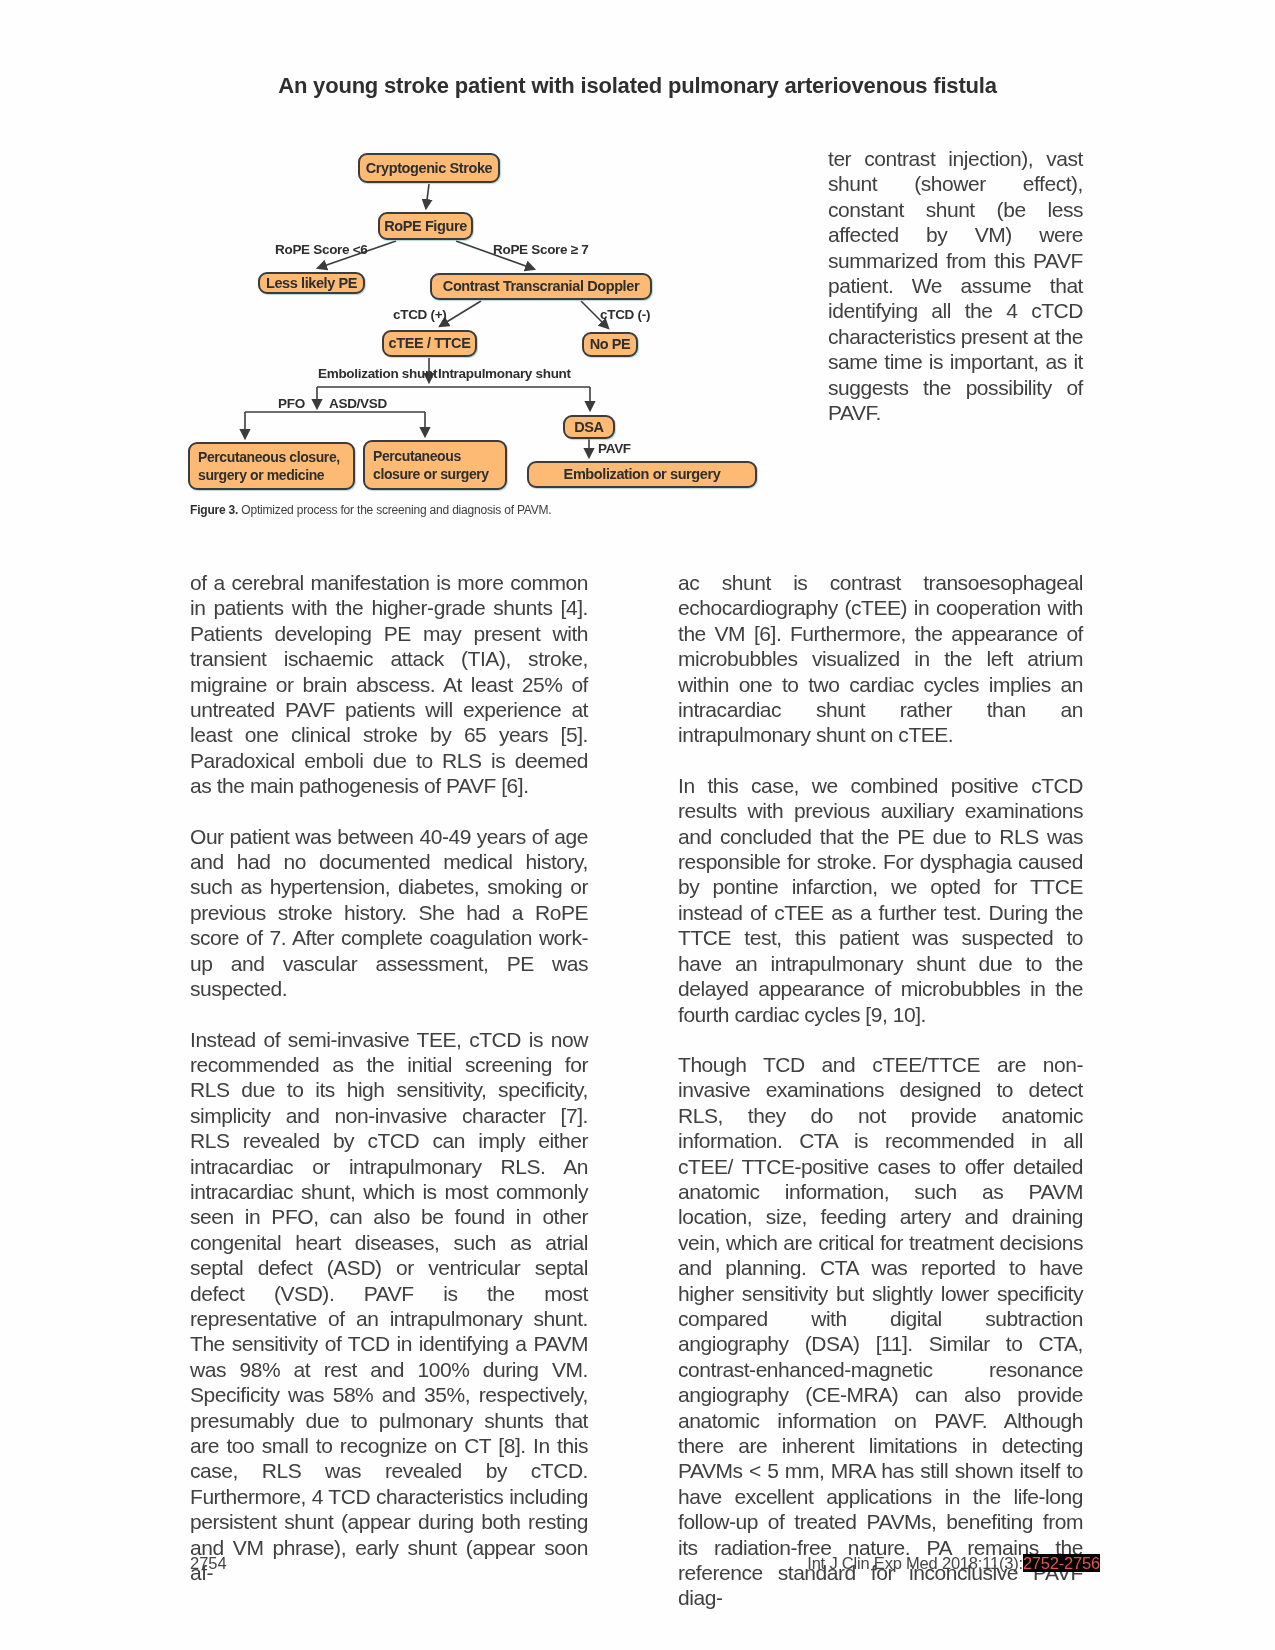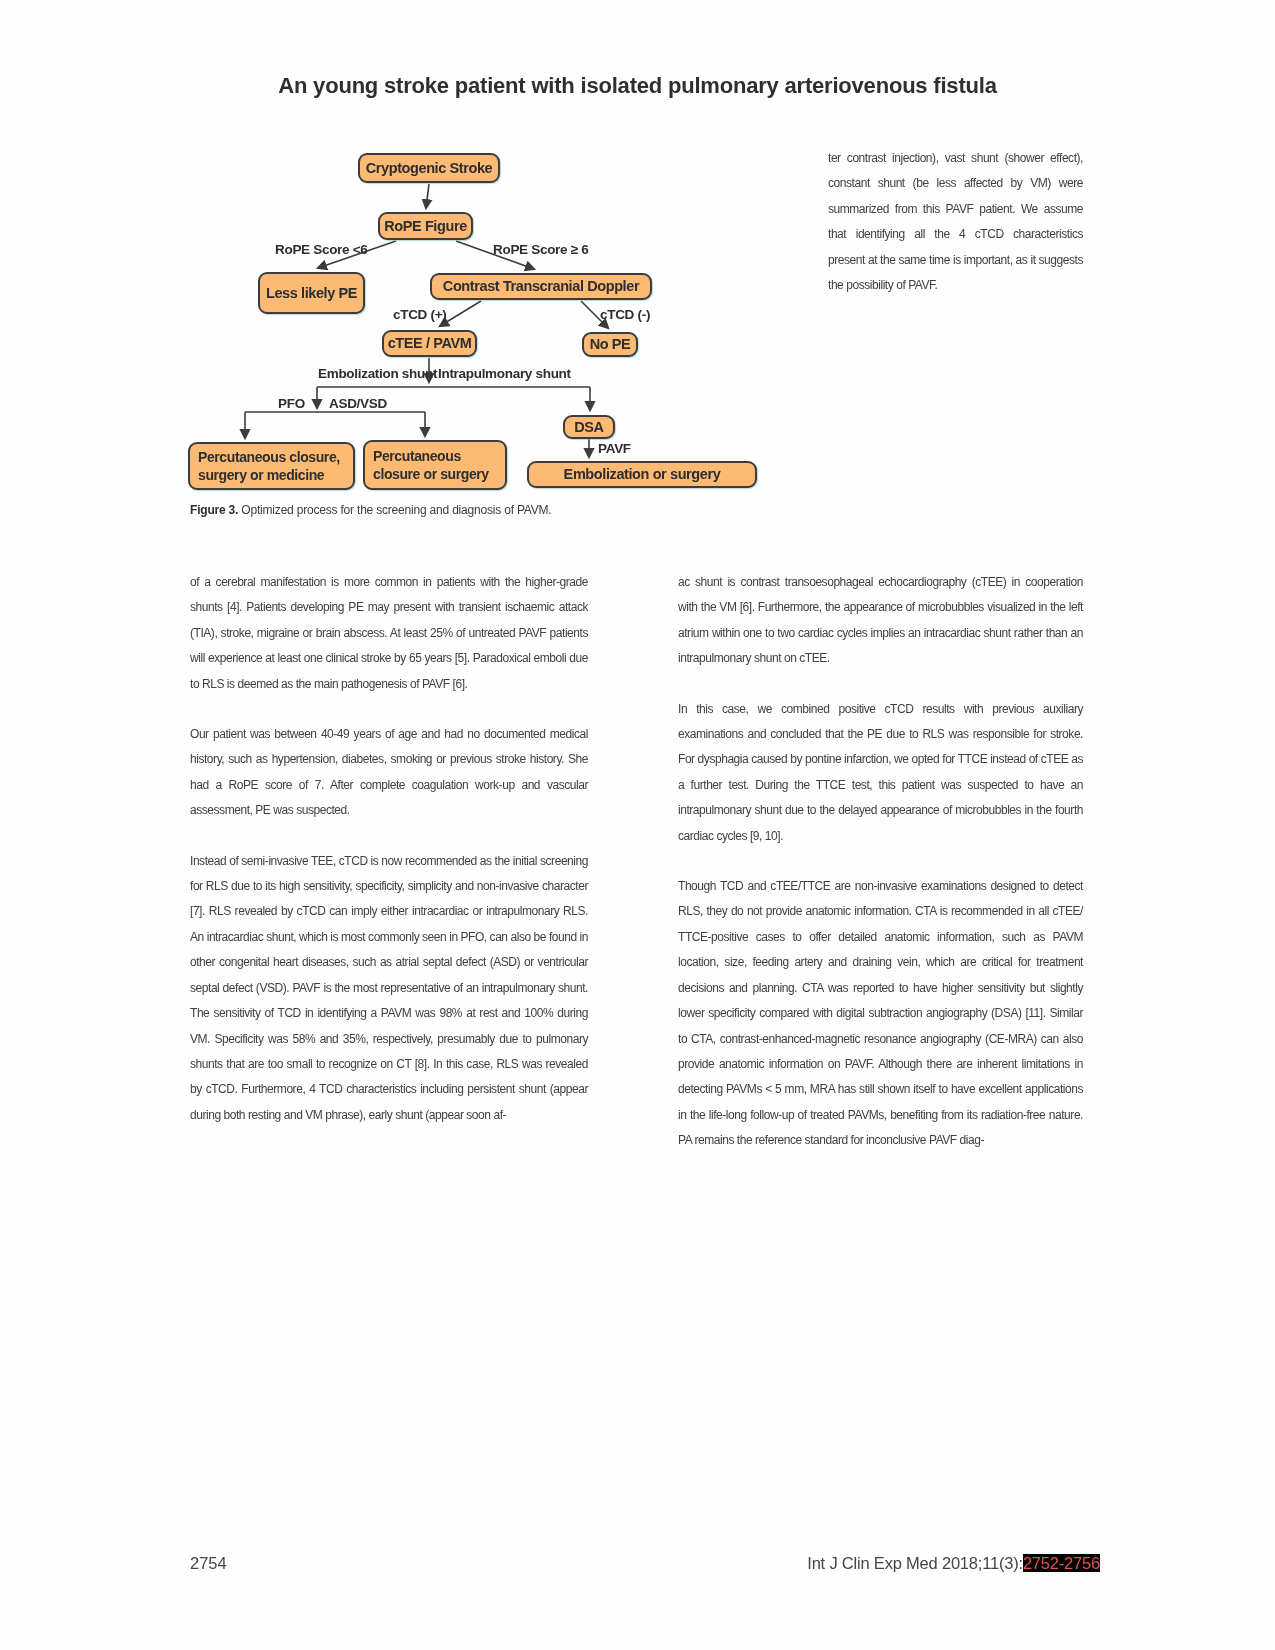--- a/index.html
+++ b/index.html
@@ -38,21 +38,21 @@
 
   
   .caption{
     position:absolute;left:190px;top:503px;width:560px;
     font-size:12px;color:#3d3d3d;letter-spacing:-0.2px;
   }
   .caption .cap-label{font-weight:700;color:#2f2f2f;}
 
   
   .col{
-    position:absolute;font-size:12px;line-height:25.4px;
+    position:absolute;font-size:21px;line-height:25.4px;
     text-align:justify;letter-spacing:-0.45px;color:#404040;
   }
   .col p{margin:0 0 25px 0;padding:0;}
   .col p:last-child{margin-bottom:0;}
   .col-left{left:190px;top:570px;width:398px;}
   .col-right-narrow{left:828px;top:146px;width:255px;}
   .col-right-wide{left:678px;top:570px;width:405px;}
 
   
   .footer-pagenum{
@@ -92,38 +92,38 @@
         <line x1="59" y1="274" x2="239" y2="274"></line>
         <line x1="59" y1="274" x2="59" y2="300" marker-end="url(#ah)"></line>
         <line x1="239" y1="274" x2="239" y2="298" marker-end="url(#ah)"></line>
         <line x1="404" y1="249" x2="404" y2="272" marker-end="url(#ah)"></line>
         <line x1="403" y1="301" x2="403" y2="319" marker-end="url(#ah)"></line>
       </g>
     </svg>
 
     <div class="fnode" style="left:172px;top:15px;width:142px;height:30px;">Cryptogenic Stroke</div>
     <div class="fnode" style="left:192px;top:74px;width:95px;height:28px;">RoPE Figure</div>
-    <div class="fnode" style="left:72px;top:134px;width:107px;height:42px;">Less likely PE</div>
+    <div class="fnode" style="left:72px;top:134px;width:107px;height:22px;">Less likely PE</div>
     <div class="fnode" style="left:244px;top:135px;width:222px;height:27px;">Contrast Transcranial Doppler</div>
-    <div class="fnode" style="left:196px;top:192px;width:95px;height:27px;">cTEE / PAVM</div>
+    <div class="fnode" style="left:196px;top:192px;width:95px;height:27px;">cTEE / TTCE</div>
     <div class="fnode" style="left:396px;top:194px;width:56px;height:25px;">No PE</div>
     <div class="fnode" style="left:377px;top:277px;width:52px;height:24px;">DSA</div>
 
     <div class="fnode two-line" style="left:2px;top:304px;width:167px;height:48px;">
       <span>Percutaneous closure,</span>
       <span>surgery or medicine</span>
     </div>
     <div class="fnode two-line" style="left:177px;top:302px;width:144px;height:50px;">
       <span>Percutaneous</span>
       <span>closure or surgery</span>
     </div>
     <div class="fnode" style="left:341px;top:323px;width:230px;height:27px;">Embolization or surgery</div>
 
     <div class="flabel" style="left:89px;top:105px;">RoPE Score &lt;6</div>
-    <div class="flabel" style="left:307px;top:105px;">RoPE Score ≥ 6</div>
+    <div class="flabel" style="left:307px;top:105px;">RoPE Score ≥ 7</div>
     <div class="flabel" style="left:207px;top:170px;">cTCD (+)</div>
     <div class="flabel" style="left:414px;top:170px;">cTCD (-)</div>
     <div class="flabel" style="left:132px;top:229px;">Embolization shunt</div>
     <div class="flabel" style="left:252px;top:229px;">Intrapulmonary shunt</div>
     <div class="flabel" style="left:92px;top:259px;">PFO</div>
     <div class="flabel" style="left:143px;top:259px;">ASD/VSD</div>
     <div class="flabel" style="left:412px;top:304px;">PAVF</div>
   </div>
 
   <div class="caption">

